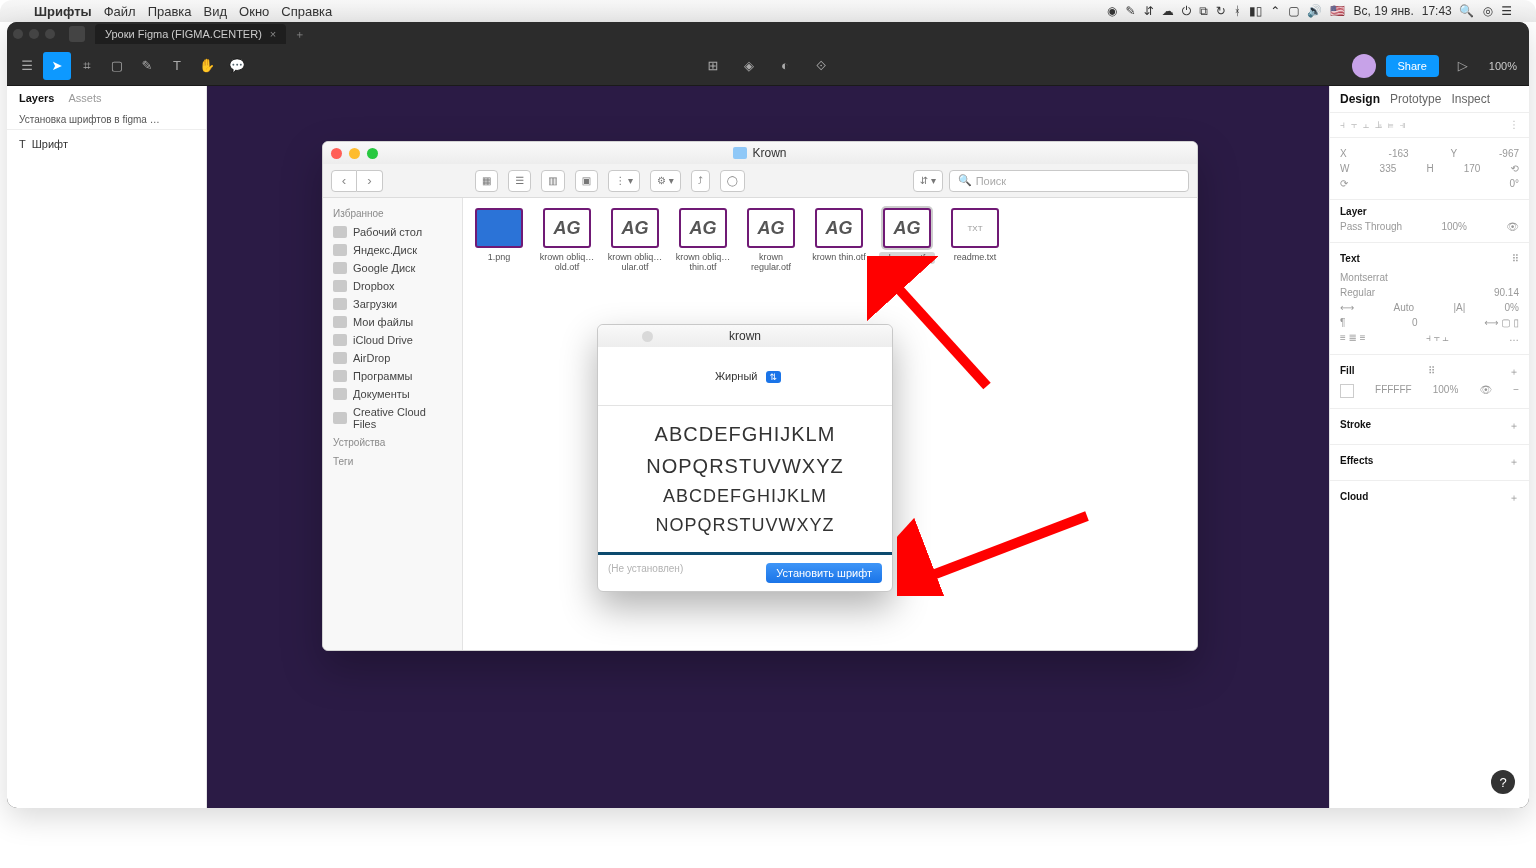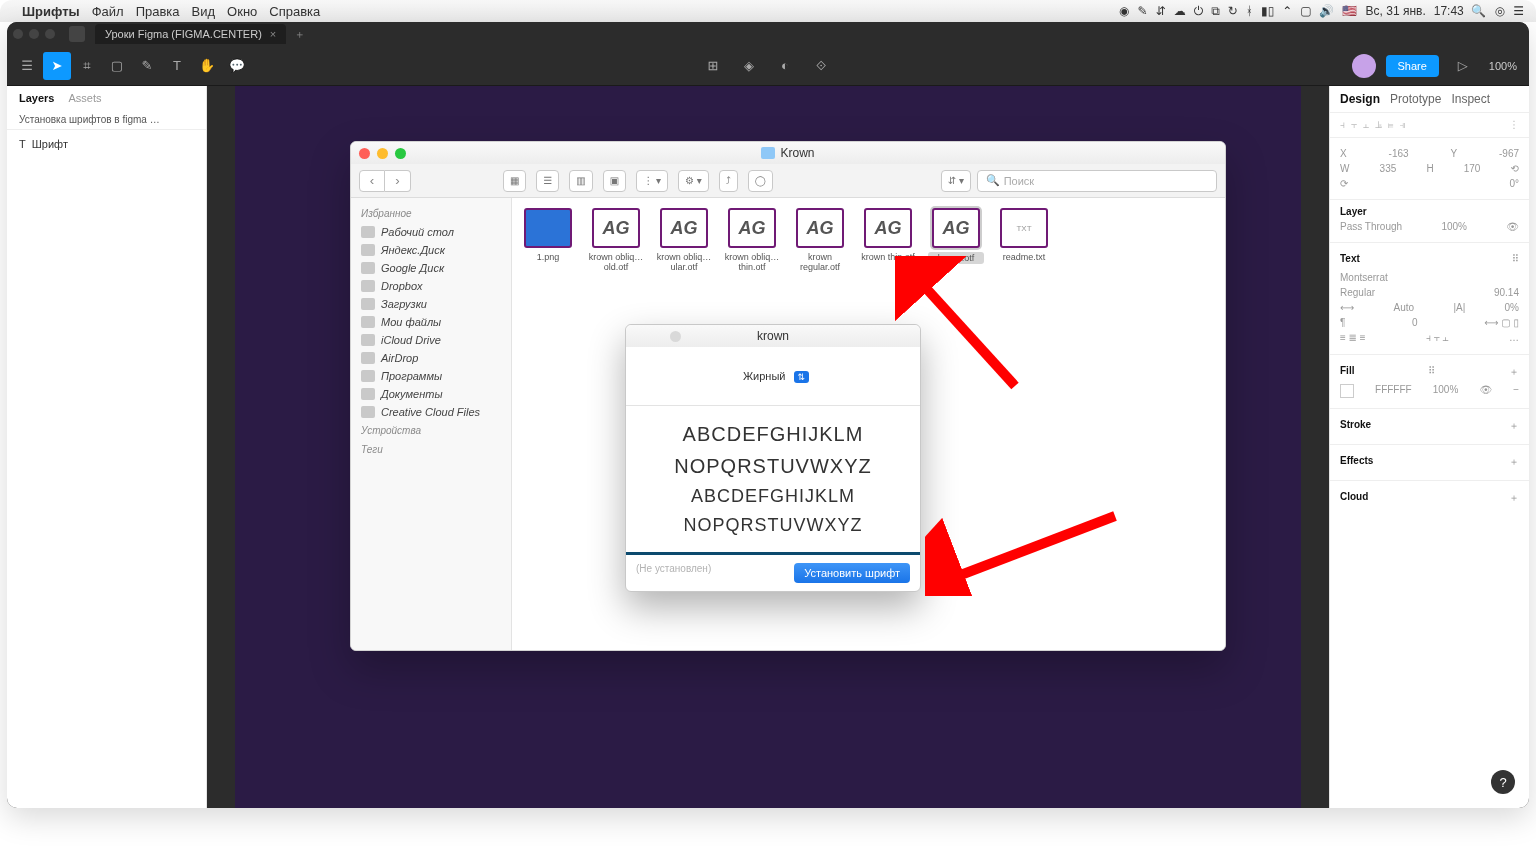--- a/index.html
+++ b/index.html
@@ -1,19 +1,19 @@
 <!DOCTYPE html>
 <html><head>
 <meta charset="utf-8">
 <style>
 * { margin: 0; padding: 0; box-sizing: border-box; font-family: -apple-system, "Helvetica Neue", Arial, sans-serif; }
 body { width: 1536px; height: 868px; background: #fff; overflow: hidden; position: relative; font-size: 11px; color: #333; border-radius: 12px; }
 
 
-.menubar { height: 22px; background: linear-gradient(#f7f7f7,#eaeaea); display: flex; align-items: center; padding: 0 12px; font-size: 13px; }
+.menubar { height: 22px; background: linear-gradient(#f7f7f7,#eaeaea); display: flex; align-items: center; padding: 0 24px; font-size: 13px; }
 .menubar .apple { margin-right: 10px; font-size: 14px; }
 .menubar .app { font-weight: 700; margin-right: 12px; }
 .menubar .mitem { margin-right: 12px; }
 .menubar .right { margin-left: auto; display: flex; gap: 8px; align-items: center; font-size: 12px; }
 .menubar .right span { display:inline-block; }
 
 
 .figma { position: absolute; top: 22px; left: 7px; right: 7px; bottom: 60px; border-radius: 10px; overflow: hidden; background: #2c2c2c; box-shadow: 0 10px 30px rgba(0,0,0,.15); }
 .figma .tabbar { height: 24px; background: #2c2c2c; display:flex; align-items:center; padding:0 6px; color:#ccc; }
 .tabbar .tlights { display:flex; gap:6px; margin-right:14px; }
@@ -25,21 +25,21 @@
 
 .toolbar { height:40px; background:#2c2c2c; display:flex; align-items:center; padding:0 6px; border-bottom:1px solid #1a1a1a; }
 .toolbar .tool { width:28px; height:28px; display:flex; align-items:center; justify-content:center; color:#aaa; border-radius:3px; margin-right:2px; font-size:13px; }
 .toolbar .tool.active { background:#0d99ff; color:#fff; }
 .toolbar .center { position:absolute; left:50%; transform:translateX(-50%); display:flex; gap:6px; }
 .toolbar .right { margin-left:auto; display:flex; align-items:center; gap:10px; }
 .toolbar .avatar { width:24px;height:24px;border-radius:50%;background:#c7a2e8; }
 .toolbar .share { background:#0d99ff;color:#fff;padding:5px 12px;border-radius:4px;font-size:11px; }
 .toolbar .zoom { color:#ccc; font-size:11px; margin-right:6px; }
 
-.figbody { position:absolute; top:64px; left:0; right:0; bottom:0; display:flex;gap:28px; }
+.figbody { position:absolute; top:64px; left:0; right:0; bottom:0; display:flex; }
 .leftpanel { width:200px; background:#fff; border-right:1px solid #e5e5e5; }
 .leftpanel .lp-tabs { display:flex; gap:14px; padding:6px 12px; font-size:11px; color:#999; }
 .leftpanel .lp-tabs .act { color:#111; font-weight:600; }
 .leftpanel .lp-title { padding:4px 12px; font-size:10px; color:#555; border-bottom:1px solid #eee; margin-bottom:4px; }
 .leftpanel .layer { padding:4px 12px; font-size:11px; display:flex; align-items:center; gap:6px; }
 
 .canvas { flex:1; background:#2b1b45; position:relative; }
 .rightpanel { width:200px; background:#fff; border-left:1px solid #e5e5e5; padding:0; font-size:10px; color:#666; }
 .rightpanel .rtabs { display:flex; gap:10px; padding:6px 10px; font-size:12px; }
 .rightpanel .rtabs .act { color:#111; font-weight:600; }
@@ -57,21 +57,21 @@
 .finder .titlebar .fname { font-size:12px; display:flex; align-items:center; gap:5px; }
 .finder .titlebar .foldericon { width:14px;height:12px;background:#8fc8f7;border-radius:2px; }
 .finder .fbar { height:34px; display:flex; align-items:center; padding:0 8px; gap:6px; background:#f3f3f3; border-bottom:1px solid #dcdcdc; }
 .finder .nav { display:flex; }
 .finder .nav button { width:26px;height:22px;border:1px solid #c9c9c9;background:#fff;color:#888; }
 .finder .nav button:first-child{border-radius:4px 0 0 4px}
 .finder .nav button:last-child{border-radius:0 4px 4px 0;border-left:0}
 .finder .smallbtn { height:22px; padding:0 6px; border:1px solid #c9c9c9; background:#fff; border-radius:4px; margin-left:4px; color:#777; font-size:10px; display:flex;align-items:center; }
 .finder .search { margin-left:auto; width:240px; height:22px; border:1px solid #c9c9c9; border-radius:4px; background:#fff; padding:0 8px; color:#aaa; font-size:11px; display:flex;align-items:center;gap:4px; }
 .finder .fbody { display:flex; height:calc(100% - 56px); }
-.finder .fside { width:161px; background:#f8f8f8; border-right:1px solid #e3e3e3; padding:6px 0; font-size:11px;font-style:italic; }
+.finder .fside { width:140px; background:#f8f8f8; border-right:1px solid #e3e3e3; padding:6px 0; font-size:11px; }
 .finder .fside .sh { color:#8a8a8a; font-size:10px; padding:4px 10px; }
 .finder .fside .sitem { padding:3px 10px; display:flex; align-items:center; gap:6px; color:#444; }
 .finder .fside .sitem i { width:14px;height:12px;background:#c9c9c9;border-radius:2px; }
 .finder .fmain { flex:1; background:#fff; padding:10px 8px; display:flex; gap:12px; align-items:flex-start; }
 .finder .file { width:56px; text-align:center; font-size:9px; color:#555; }
 .finder .file .ic { width:48px;height:40px;margin:0 auto 4px;border:2px solid #701a75;border-radius:3px;background:#fff;display:flex;align-items:center;justify-content:center;font-weight:900;font-style:italic;font-size:18px;font-family:Arial Black,Arial; }
 .finder .file.selected .fname { background:#d6d6d6; border-radius:3px; padding:1px 2px; }
 .finder .file.selected .ic { box-shadow:0 0 0 2px #cdcdcd; }
 .finder .file .png { background:#2b73d7; }
 .finder .file .txt { font-size:8px; font-weight:400; font-style:normal; color:#999; }
@@ -119,21 +119,21 @@
     <span>☁</span>
     <span>⏻</span>
     <span>⧉</span>
     <span>↻</span>
     <span>ᚼ</span>
     <span>▮▯</span>
     <span>⌃</span>
     <span>▢</span>
     <span>🔊</span>
     <span>🇺🇸</span>
-    <span>Вс, 31 янв.</span>
+    <span>Вс, 19 янв.</span>
     <span>17:43</span>
     <span>🔍</span>
     <span>◎</span>
     <span>☰</span>
   </div>
 </div>
 
 <div class="figma">
   <div class="tabbar">
     <div class="tlights">

